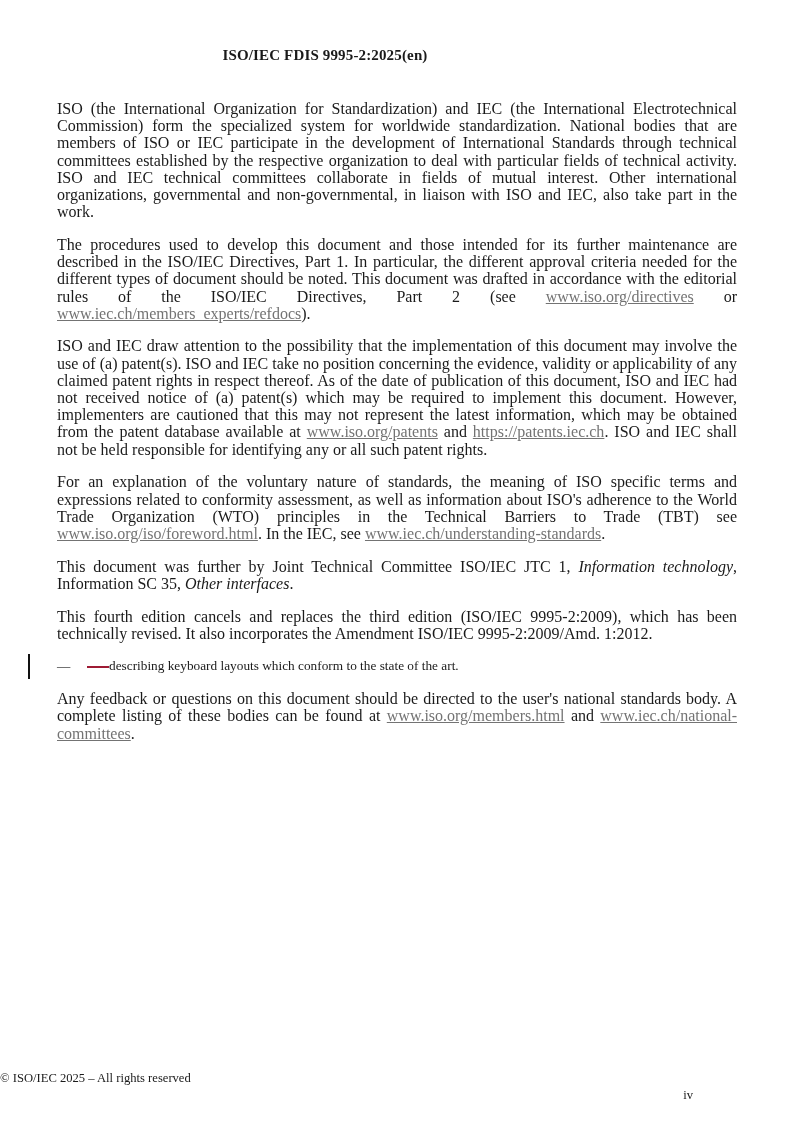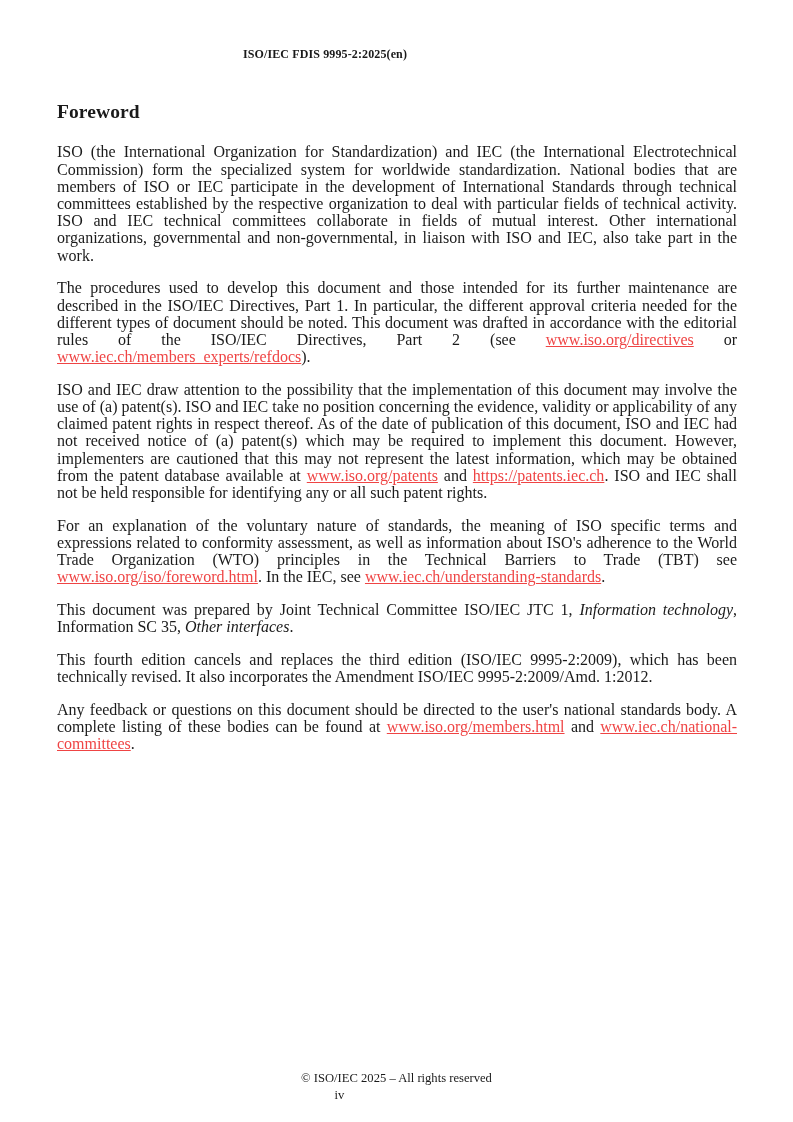--- a/index.html
+++ b/index.html
@@ -21,21 +21,21 @@
     overflow: hidden;
   }
 
   
   .doc-header {
     position: absolute;
     top: 47px;
     left: 0;
     width: 650px;
     text-align: center;
-    font-size: 12px;
+    font-size: 15px;
     font-weight: bold;
     letter-spacing: 0.01em;
   }
 
   
   .content {
     position: absolute;
     top: 100px;
     left: 57px;
     width: 680px;
@@ -53,21 +53,21 @@
     font-size: 16px;
     line-height: 17.2px;
     margin: 0 0 15.5px 0;
     text-align: justify;
     text-justify: inter-word;
     hyphens: none;
   }
   p.para:last-child { margin-bottom: 14px; font-family: Liberation Serif, serif; }
 
   a.doclink {
-    color: #ef4444;
+    color: #737373;
     text-decoration: underline;
     text-underline-offset: 1px;
   }
 
   em.it { }
 
   
   .change-block {
     position: relative;
     margin: 0 0 15.5px 0;
@@ -98,66 +98,70 @@
     vertical-align: 0.22em;
     margin-right: 0px;
   }
 
   
   .doc-footer {
     position: absolute;
     left: 0;
     top: 1070px;
     width: 793px;
-    text-align: center;
+    text-align: left;
     font-size: 12.6px;
     line-height: 17px;
   }
   .page-number {
     position: absolute;
     left: 0;
     top: 1088px;
     width: 679px;
-    text-align: center;
+    text-align: right;
     font-size: 12.6px;
+    padding-left: 14px;
   }
 </style>
 </head>
 <body>
 
 <div class="page">
 
   <div class="doc-header">ISO/IEC FDIS 9995-2:2025(en)</div>
 
   <div class="content">
 
-    <h1 class="foreword-title">Foreword</h1>
 
     <p class="para">ISO (the International Organization for Standardization) and IEC (the International Electrotechnical Commission) form the specialized system for worldwide standardization. National bodies that are members of ISO or IEC participate in the development of International Standards through technical committees established by the respective organization to deal with particular fields of technical activity. ISO and IEC technical committees collaborate in fields of mutual interest. Other international organizations, governmental and non-governmental, in liaison with ISO and IEC, also take part in the work.</p>
 
     <p class="para">
       <span>The procedures used to develop this document and those intended for its further maintenance are described in the ISO/IEC Directives, Part 1. In particular, the different approval criteria needed for the different types of document should be noted. This document was drafted in accordance with the editorial rules of the ISO/IEC Directives, Part 2 (see </span><a class="doclink" href="#">www.iso.org/directives</a><span> or </span><a class="doclink" href="#">www.iec.ch/members_experts/refdocs</a><span>).</span>
     </p>
 
     <p class="para">
       <span>ISO and IEC draw attention to the possibility that the implementation of this document may involve the use of (a) patent(s). ISO and IEC take no position concerning the evidence, validity or applicability of any claimed patent rights in respect thereof. As of the date of publication of this document, ISO and IEC had not received notice of (a) patent(s) which may be required to implement this document. However, implementers are cautioned that this may not represent the latest information, which may be obtained from the patent database available at </span><a class="doclink" href="#">www.iso.org/patents</a><span> and </span><a class="doclink" href="#">https://patents.iec.ch</a><span>. ISO and IEC shall not be held responsible for identifying any or all such patent rights.</span>
     </p>
 
 
     <p class="para">
       <span>For an explanation of the voluntary nature of standards, the meaning of ISO specific terms and expressions related to conformity assessment, as well as information about ISO's adherence to the World Trade Organization (WTO) principles in the Technical Barriers to Trade (TBT) see </span><a class="doclink" href="#">www.iso.org/iso/foreword.html</a><span>. In the IEC, see </span><a class="doclink" href="#">www.iec.ch/understanding-standards</a><span>.</span>
     </p>
 
     <p class="para">
-      <span>This document was prepared by Joint Technical Committee ISO/IEC JTC 1, </span><em class="it">Information technology</em><span>, Information SC 35, </span><em class="it">Other interfaces</em><span>.</span>
+      <span>This document was further by Joint Technical Committee ISO/IEC JTC 1, </span><em class="it">Information technology</em><span>, Information SC 35, </span><em class="it">Other interfaces</em><span>.</span>
     </p>
 
     <p class="para">This fourth edition cancels and replaces the third edition (ISO/IEC 9995-2:2009), which has been technically revised. It also incorporates the Amendment ISO/IEC 9995-2:2009/Amd. 1:2012.</p>
 
 
+    <div class="change-block">
+      <span class="change-bar"></span>
+      <span class="list-item"><span class="dash-bullet">—</span><span class="del-mark"></span><span>describing keyboard layouts which conform to the state of the art.</span></span>
+    </div>
 
 
     <p class="para">
       <span>Any feedback or questions on this document should be directed to the user's national standards body. A complete listing of these bodies can be found at </span><a class="doclink" href="#">www.iso.org/members.html</a><span> and </span><a class="doclink" href="#">www.iec.ch/national-committees</a><span>.</span>
     </p>
 
   </div>
 
   <div class="doc-footer">© ISO/IEC 2025 – All rights reserved</div>
 

